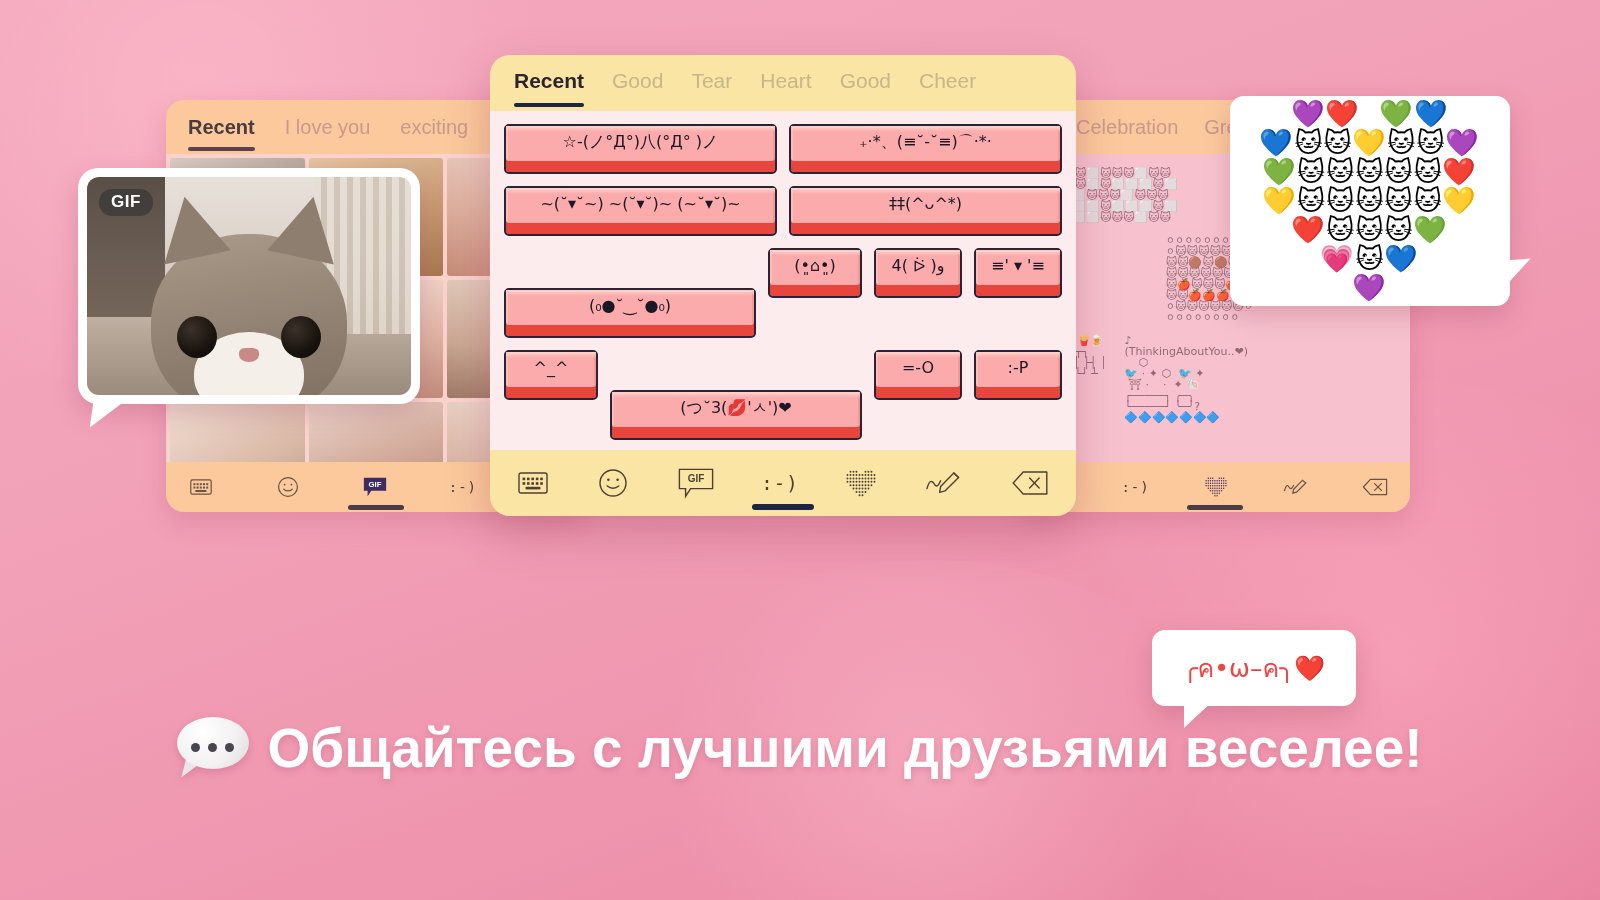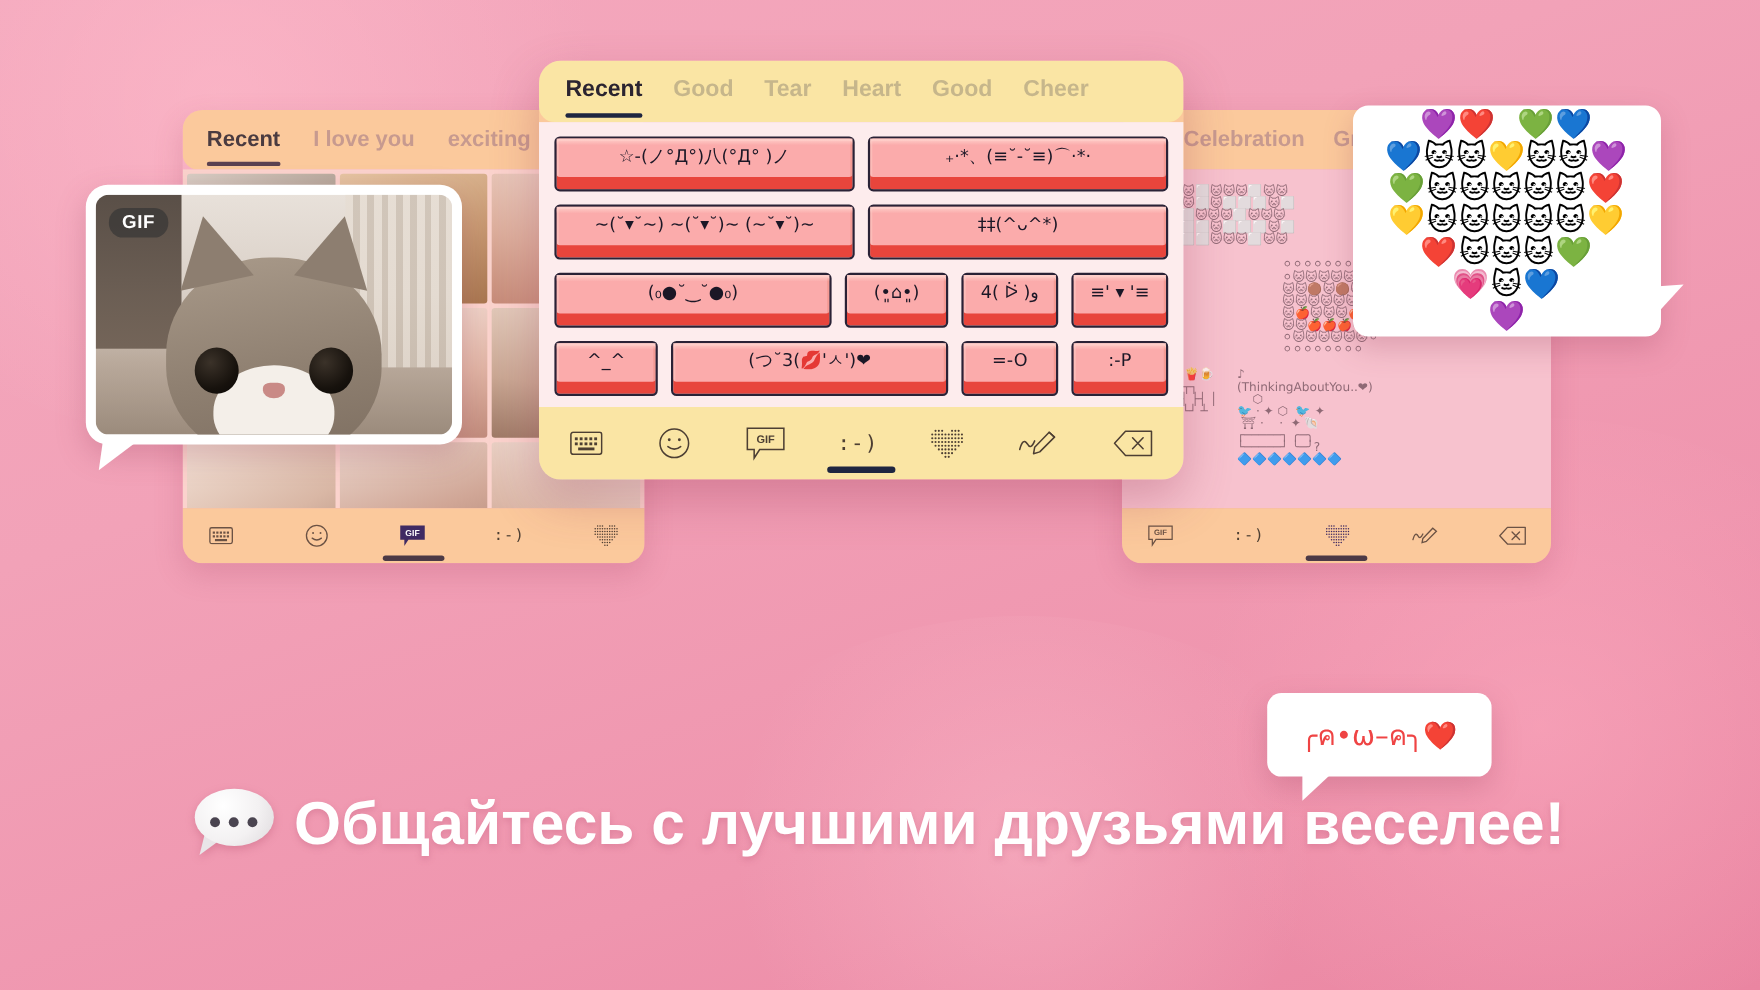--- a/index.html
+++ b/index.html
@@ -42,26 +42,25 @@
   .kb-panel {
     position: absolute;
     border-radius: 18px;
     overflow: hidden;
   }
 
   .kb-tabs {
     display: flex;
     align-items: flex-start;
     position: relative;
-    border-radius: 14px;
   }
   .kb-tab {
     position: relative;
     white-space: nowrap;
-    font-weight: 700;
+    font-weight: 400;
   }
   .kb-tab.active { font-weight: 700; }
   .kb-tab.active .tab-underline {
     position: absolute;
     left: 0; right: 0;
     height: 4px;
     border-radius: 2px;
   }
 
   
@@ -223,21 +222,21 @@
     position: relative;
     z-index: 2;
     line-height: 1;
     transform: translateY(-3px);
     white-space: nowrap;
   }
   .kao-key.w-half  { flex: 1 1 50%; }
   .kao-key.w-sm    { flex: 0 0 94px; }
   .kao-key.w-xs    { flex: 0 0 88px; }
   .kao-key.w-tiny  { flex: 0 0 88px; }
-  .kao-key.w-flex  { flex: 1 1 auto; }
+  .kao-key.w-flex  { flex: 1 1 auto; margin-top: 40px; }
 
   
   .tb-icon {
     width: 34px; height: 34px;
     display: flex;
     align-items: center;
     justify-content: center;
     cursor: pointer;
     color: #5b4a3a;
   }

